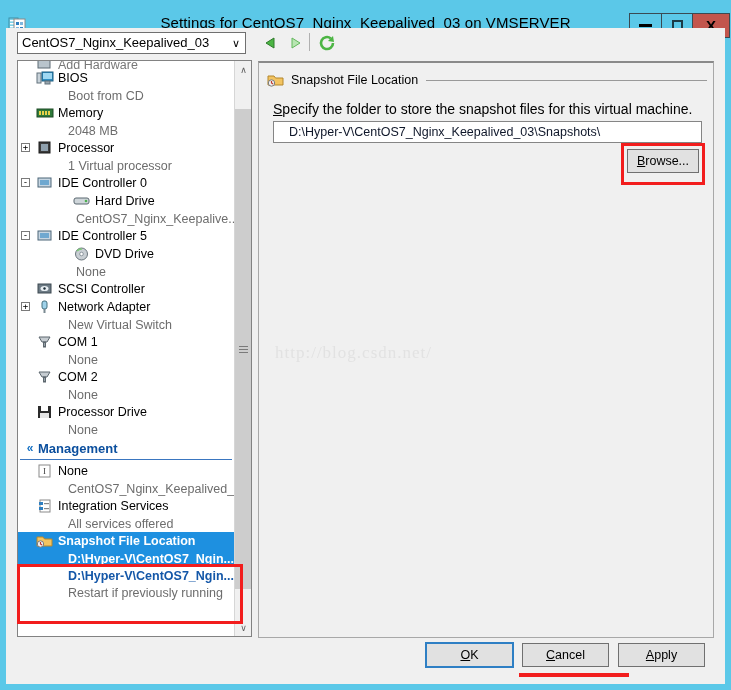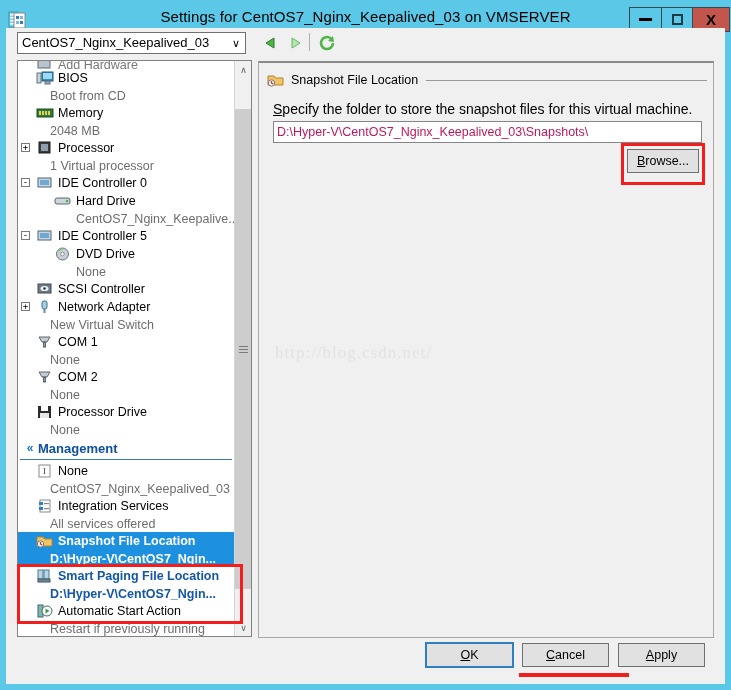--- a/index.html
+++ b/index.html
@@ -13,21 +13,21 @@
 
   
   #window {
     position: relative;
     width: 731px; height: 690px;
     background: #5bc8e8;
   }
 
   
   #titlebar {
-    position: absolute; left: 0; top: 6px;
+    position: absolute; left: 0; top: 12px;
     width: 731px; height: 28px;
     background: #5bc8e8;
   }
   #win-icon {
     position: absolute; left: 8px; top: 4px;
     width: 20px; height: 20px;
   }
   #title-text {
     position: absolute; left: 0; top: 2px;
     width: 731px;
@@ -126,22 +126,22 @@
     width: 9px; height: 9px;
     border: 1px solid #7a7a7a;
     background: #fff;
     font-size: 9px;
     line-height: 7px;
     text-align: center;
     color: #000;
     font-family: "DejaVu Sans Mono", monospace;
   }
   .ind1 { padding-left: 18px; }
-  .ind1s { padding-left: 32px; }
-  .ind2 { padding-left: 36px; }
+  .ind1s { padding-left: 50px; }
+  .ind2 { padding-left: 55px; }
   .ind2s { padding-left: 58px; }
 
   
   .group-head {
     height: 20px;
     display: flex; align-items: center;
     font-size: 13px;
     font-weight: bold;
     color: #0b4f9e;
     padding-left: 4px;
@@ -212,23 +212,23 @@
     font-size: 14px; color: #000;
   }
   #pane-desc u { text-decoration: underline; }
 
   #path-input {
     position: absolute; left: 14px; top: 58px;
     width: 429px; height: 22px;
     background: #fff;
     border: 1px solid #858585;
     font-size: 12.5px;
-    color: #be185d;
+    color: #0f172a;
     display: flex; align-items: center;
-    padding-left: 3px;
+    padding-left: 15px;
     white-space: nowrap;
     overflow: hidden;
   }
 
   #browse-box {
     position: absolute; left: 362px; top: 80px;
     width: 84px; height: 42px;
     border: 3px solid #f21d1d;
   }
   #browse-btn {
@@ -515,42 +515,22 @@
             <svg width="18" height="16" viewBox="0 0 18 16">
               <path d="M1 4 h6 l1.5 2 H16 v7 H1 Z" fill="#f3c461" stroke="#b3862c"></path>
               <circle cx="4.5" cy="11" r="3.2" fill="#f0f0f0" stroke="#7a7a7a"></circle>
               <path d="M4.5 9 v2 l1.6 1" stroke="#c0392b" stroke-width="1.2" fill="none"></path>
             </svg>
           </span>
           <span>Snapshot File Location</span>
         </div>
         <div class="sub ind1s selrow">D:\Hyper-V\CentOS7_Ngin...</div>
 
-        <div class="node ind1 blue-bold">
-          <span class="ico">
-            <svg width="18" height="16" viewBox="0 0 18 16">
-              <rect x="2" y="2" width="5" height="9" fill="#b9d6e6" stroke="#4a7b93"></rect>
-              <rect x="8" y="2" width="5" height="9" fill="#b9d6e6" stroke="#4a7b93"></rect>
-              <rect x="2" y="11" width="12" height="3" fill="#6f8a99" stroke="#3d5561"></rect>
-            </svg>
-          </span>
-          <span>Smart Paging File Location</span>
-        </div>
         <div class="sub ind1s blue-bold">D:\Hyper-V\CentOS7_Ngin...</div>
 
-        <div class="node ind1">
-          <span class="ico">
-            <svg width="18" height="16" viewBox="0 0 18 16">
-              <rect x="2" y="2" width="5" height="12" fill="#7fb6b0" stroke="#3f6a66"></rect>
-              <circle cx="11" cy="8" r="5" fill="#fff" stroke="#3f6a66"></circle>
-              <polygon points="9.5,5.5 9.5,10.5 13.5,8" fill="#3f9a3f"></polygon>
-            </svg>
-          </span>
-          <span>Automatic Start Action</span>
-        </div>
         <div class="sub ind1s">Restart if previously running</div>
 
       </div>
 
       <div id="tree-sb">
         <div class="sb-arrow" id="sb-up">∧</div>
         <div id="sb-thumb">
           <div class="sb-grip">
             <div></div>
               <div></div>

